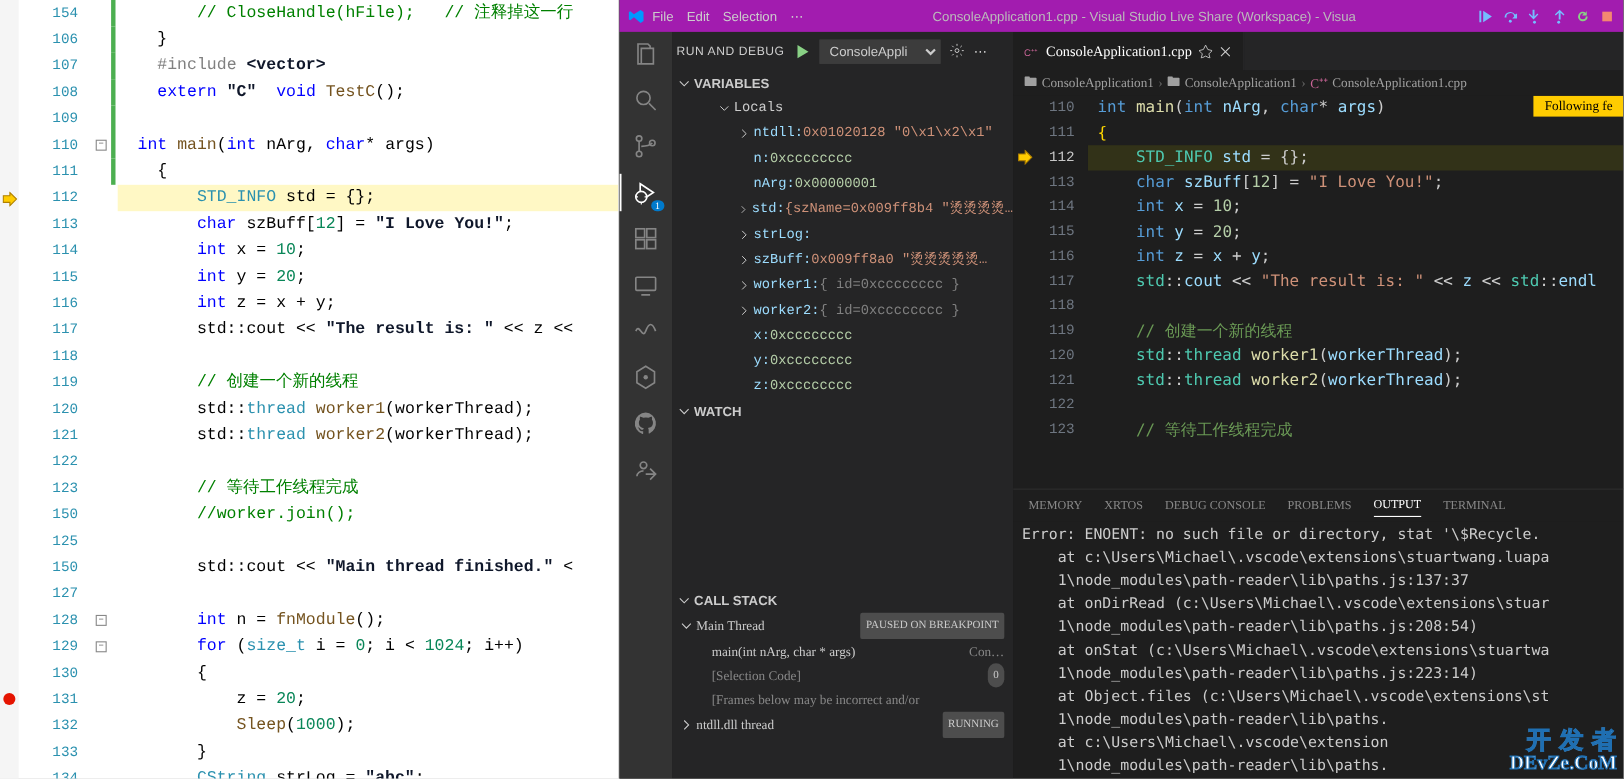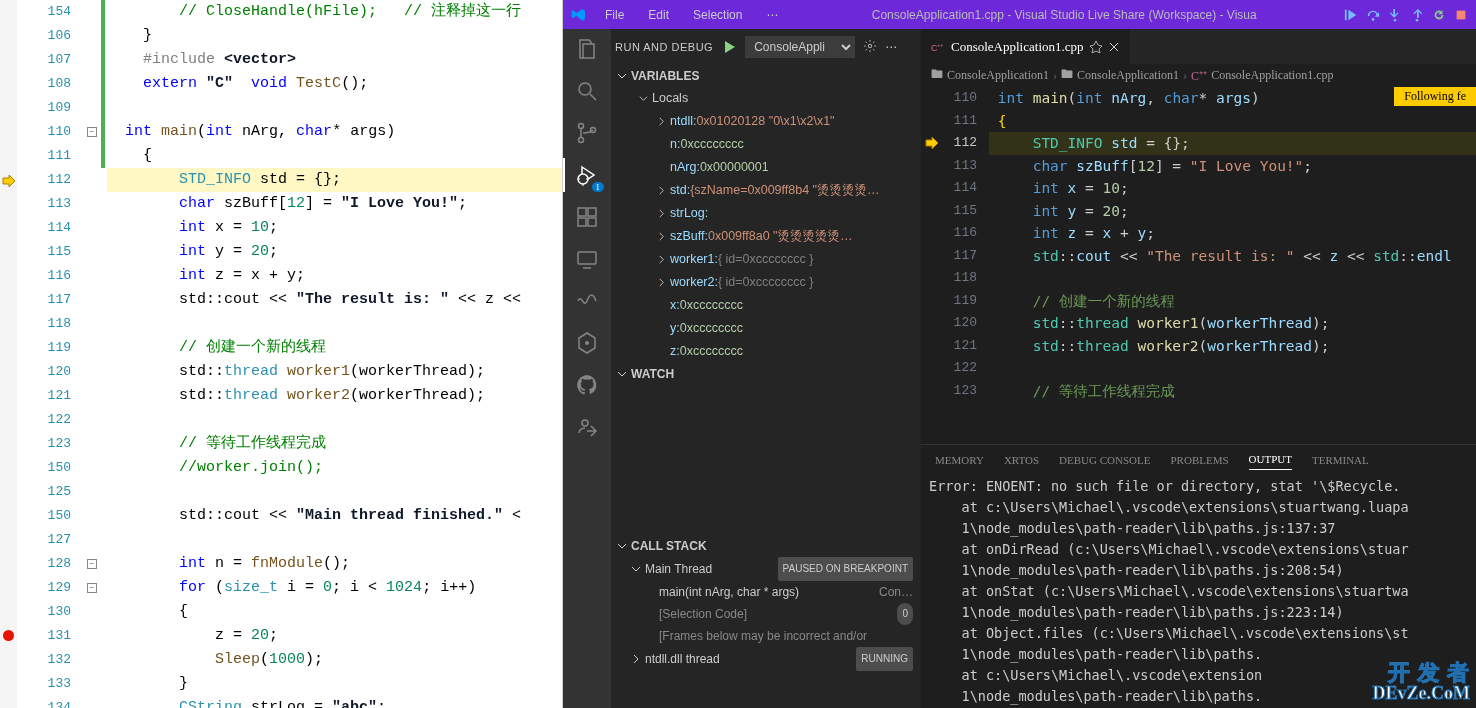--- a/index.html
+++ b/index.html
@@ -54,23 +54,23 @@
   .c-cmt{color:#008000;} .c-num{color:#098658;} .c-pre{color:#808080;}
   .c-fn{color:#74531f;} .hl{background:#fff8c5;}
   
   .vscode {
     flex:1; height:100%; background:#1e1e1e; color:#ccc;
     display:flex; flex-direction:column; overflow:hidden;
     position:relative;
   }
   
   .vscode .titlebar {
-    height:29px; background:#6d28d9; display:flex; align-items:center;
+    height:29px; background:#a21caf; display:flex; align-items:center;
     padding:0 8px; font-family:"Segoe UI",sans-serif; font-size:12px;
-    color:#ccc; gap:12px;
+    color:#ccc; gap:0;
   }
   .vscode .titlebar .vscode-icon{width:16px;height:16px;}
   .vscode .titlebar .menu{padding:2px 6px; cursor:pointer;}
   .vscode .titlebar .dots{padding:2px 6px;}
   .vscode .titlebar .title{flex:1; text-align:center; color:#bbb;
     overflow:hidden; white-space:nowrap; text-overflow:ellipsis; padding:0 8px;}
   .vscode .titlebar .debug-toolbar{
     display:flex; gap:8px; align-items:center;
   }
   .vscode .titlebar .debug-toolbar .dbtn{width:14px;height:14px;cursor:pointer;}
@@ -109,31 +109,31 @@
     background:#3c3c3c;border:1px solid #3c3c3c;color:#ccc;
     padding:2px 4px; font-size:12px; flex:1; max-width:110px;
   }
   .debugpanel .header .gear,.debugpanel .header .dots2{color:#ccc;cursor:pointer;}
   .debugpanel .section-hd{
     height:22px; display:flex; align-items:center; padding:0 6px;
     font-size:12px; font-weight:bold; cursor:pointer; gap:4px;
   }
   .debugpanel .section-hd .chev{width:10px;height:10px;}
   .debugpanel .vars {
-    flex:0 0 auto; font-family:Liberation Sans, sans-serif; font-size:12.5px;
-    line-height:23px; padding-left:10px;
+    flex:0 0 auto; font-family:Liberation Mono, monospace; font-size:12.5px;
+    line-height:23px; padding-left:25px;
   }
   .debugpanel .vars .row{display:flex; align-items:center; white-space:nowrap; overflow:hidden; text-overflow:ellipsis;}
   .debugpanel .vars .indent1{padding-left:18px;}
   .debugpanel .vars .indent2{padding-left:36px;}
   .debugpanel .vars .chev{width:9px;height:9px;margin-right:4px;color:#ccc;}
   .debugpanel .vars .vn{color:#9cdcfe;} .debugpanel .vars .vv{color:#ce9178;}
   .debugpanel .vars .va{color:#b5cea8;} .debugpanel .vars .vd{color:#808080;}
   .debugpanel .watch{ min-height:150px; }
-  .debugpanel .callstack{font-family:Liberation Sans, sans-serif;font-size:12px; line-height:22px;margin-left:12px;}
+  .debugpanel .callstack{font-family:Liberation Serif, serif;font-size:12px; line-height:22px;}
   .debugpanel .callstack .csrow{display:flex;align-items:center;padding:0 8px; justify-content:space-between;}
   .debugpanel .callstack .csrow .lhs{display:flex;align-items:center;gap:4px; overflow:hidden;}
   .debugpanel .callstack .state{
     font-size:10px; background:#4d4d4d; padding:1px 5px; border-radius:2px;
     color:#ccc; white-space:nowrap; margin-left:4px;
   }
   .debugpanel .callstack .frame{padding-left:28px; color:#ccc;}
   .debugpanel .callstack .dim{color:#888;}
   .debugpanel .callstack .count{background:#4d4d4d;border-radius:8px;padding:0 5px;font-size:10px;}
   

